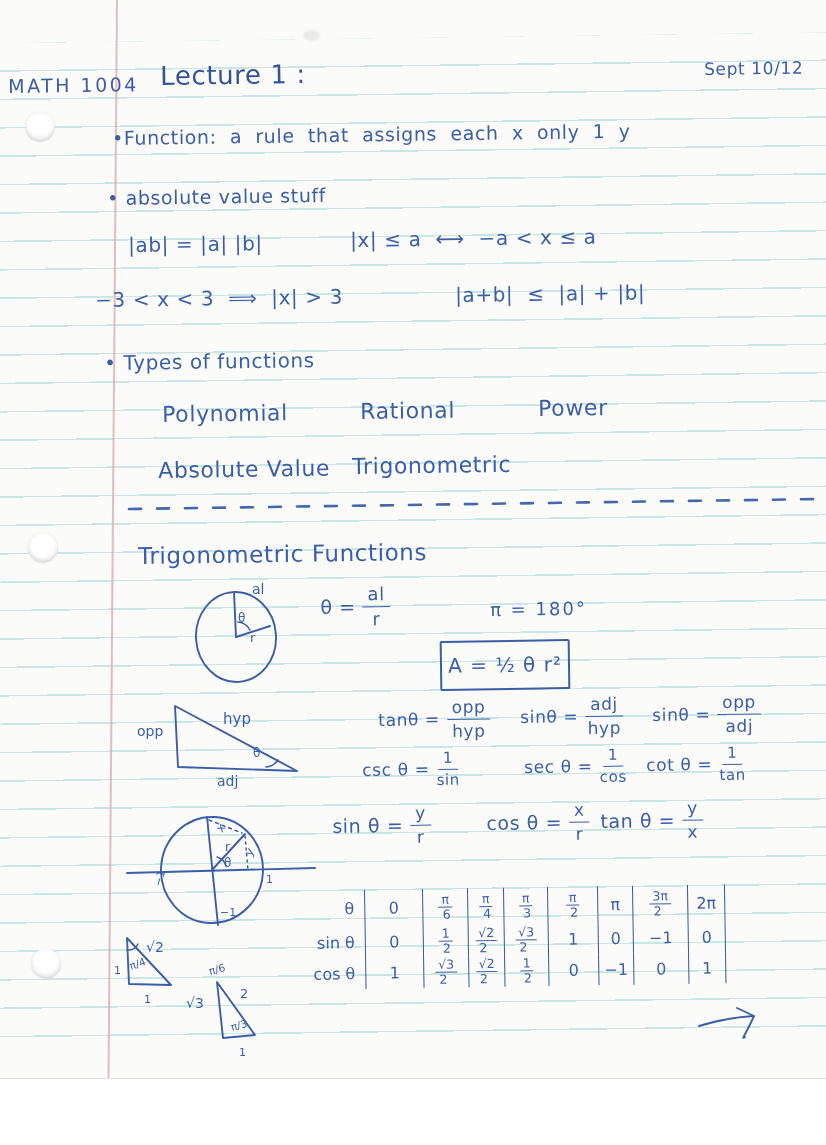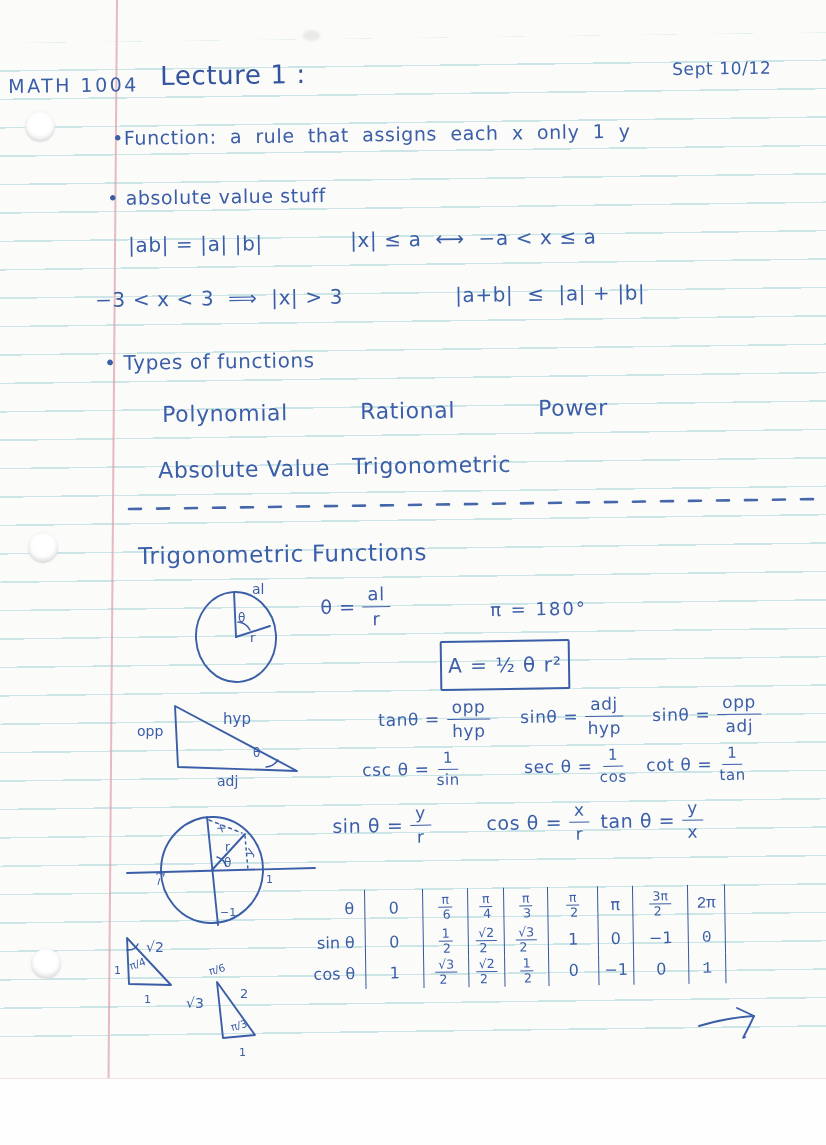--- a/index.html
+++ b/index.html
@@ -58,21 +58,21 @@
     position:absolute; left:298px; top:891px;
     display:grid;
     grid-template-columns:66px 58px 45px 36px 44px 50px 35px 55px 38px;
     grid-template-rows:37px 31px 31px;
     transform:rotate(-0.9deg); transform-origin:0 0;
     font-size:16px;
   }
   .vtable > div{display:flex; align-items:center; justify-content:center; line-height:1;}
   .rowlab{justify-content:flex-end !important; padding-right:10px; white-space:pre; font-size:16px;}
   .vc{border-left:1.7px solid #35589f;}
-  .vc-last{border-right:1.7px solid #35589f;font-family:Liberation Mono, monospace;}
+  .vc-last{border-right:1.7px solid #35589f;}
   .tfrac .fnum{display:block; border-bottom:1.5px solid var(--ink); padding:0 3px 1px; font-size:12.5px; line-height:1; text-align:center;}
   .tfrac .fden{display:block; padding-top:1px; font-size:12.5px; line-height:1; transform:translateX(4px);}
   svg{position:absolute; overflow:visible;}
   .ink-stroke{stroke:var(--ink); fill:none; stroke-width:1.9; stroke-linecap:round; stroke-linejoin:round;}
   .thin{stroke-width:1.5;}
   svg text{fill:var(--ink); font-family:"DejaVu Sans", sans-serif;}
   .dashline{stroke:#4566ab; stroke-width:2.6; stroke-dasharray:12 16; stroke-linecap:round;}
 </style>
 </head>
 <body>
@@ -82,21 +82,21 @@
   <div class="rules"></div>
   <div class="margin-line"></div>
   <div class="hole" style="left:25px; top:112px;"></div>
   <div class="hole" style="left:28px; top:533px;"></div>
   <div class="hole" style="left:31px; top:949px;"></div>
   <div class="smudge"></div>
   <div class="bottom-edge"></div>
 
   <div class="hw f19" style="left:8px; top:76px; letter-spacing:2.5px;">MATH 1004</div>
   <div class="hw f26 ink2" style="left:160px; top:62px;">Lecture 1 :</div>
-  <div class="hw f17" style="left:672px; top:60px;">Sept 10/12</div>
+  <div class="hw f17" style="left:704px; top:60px;">Sept 10/12</div>
 
   <div class="hw f19" style="left:112px; top:128px;">•Function:  a  rule  that  assigns  each  x  only  1  y</div>
 
   <div class="hw f19" style="left:107px; top:188px;">• absolute value stuff</div>
   <div class="hw f20" style="left:128px; top:234px;">|ab| = |a| |b|</div>
   <div class="hw f20" style="left:350px; top:229px;">|x| ≤ a  ⟷  −a &lt; x ≤ a</div>
   <div class="hw f20" style="left:95px; top:289px;">−3 &lt; x &lt; 3  ⟹  |x| &gt; 3</div>
   <div class="hw f20" style="left:455px; top:284px;">|a+b|  ≤  |a| + |b|</div>
 
   <div class="hw f20" style="left:104px; top:352px;">• Types of functions</div>

